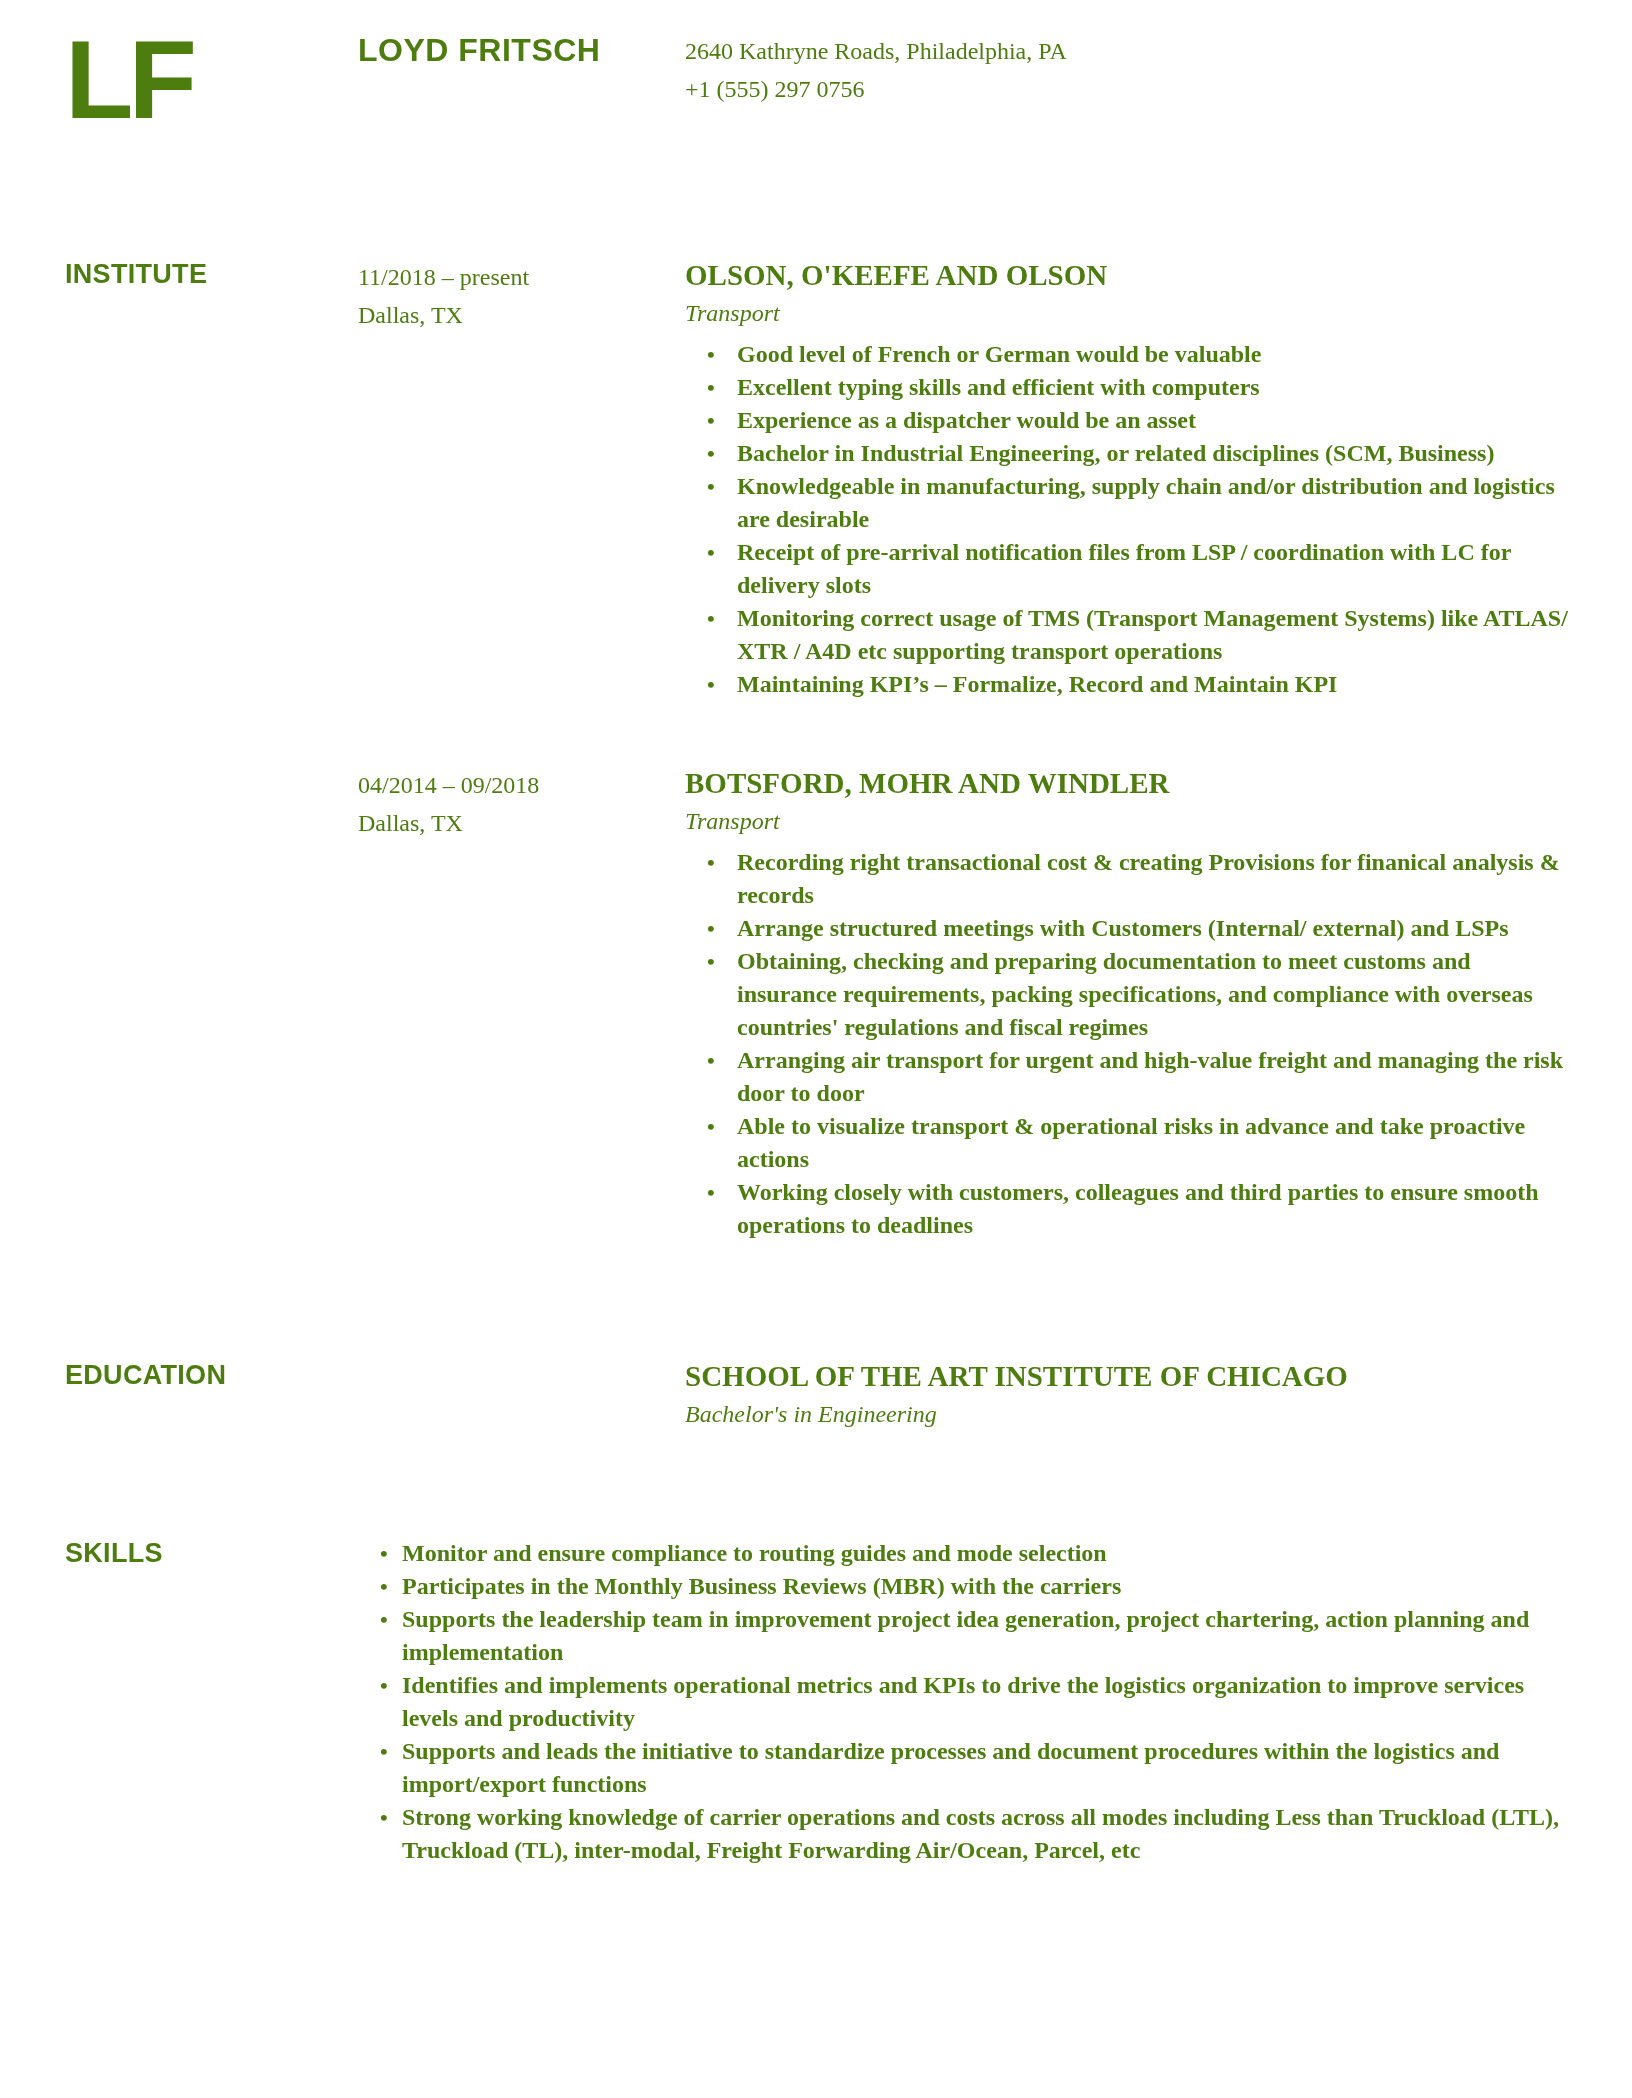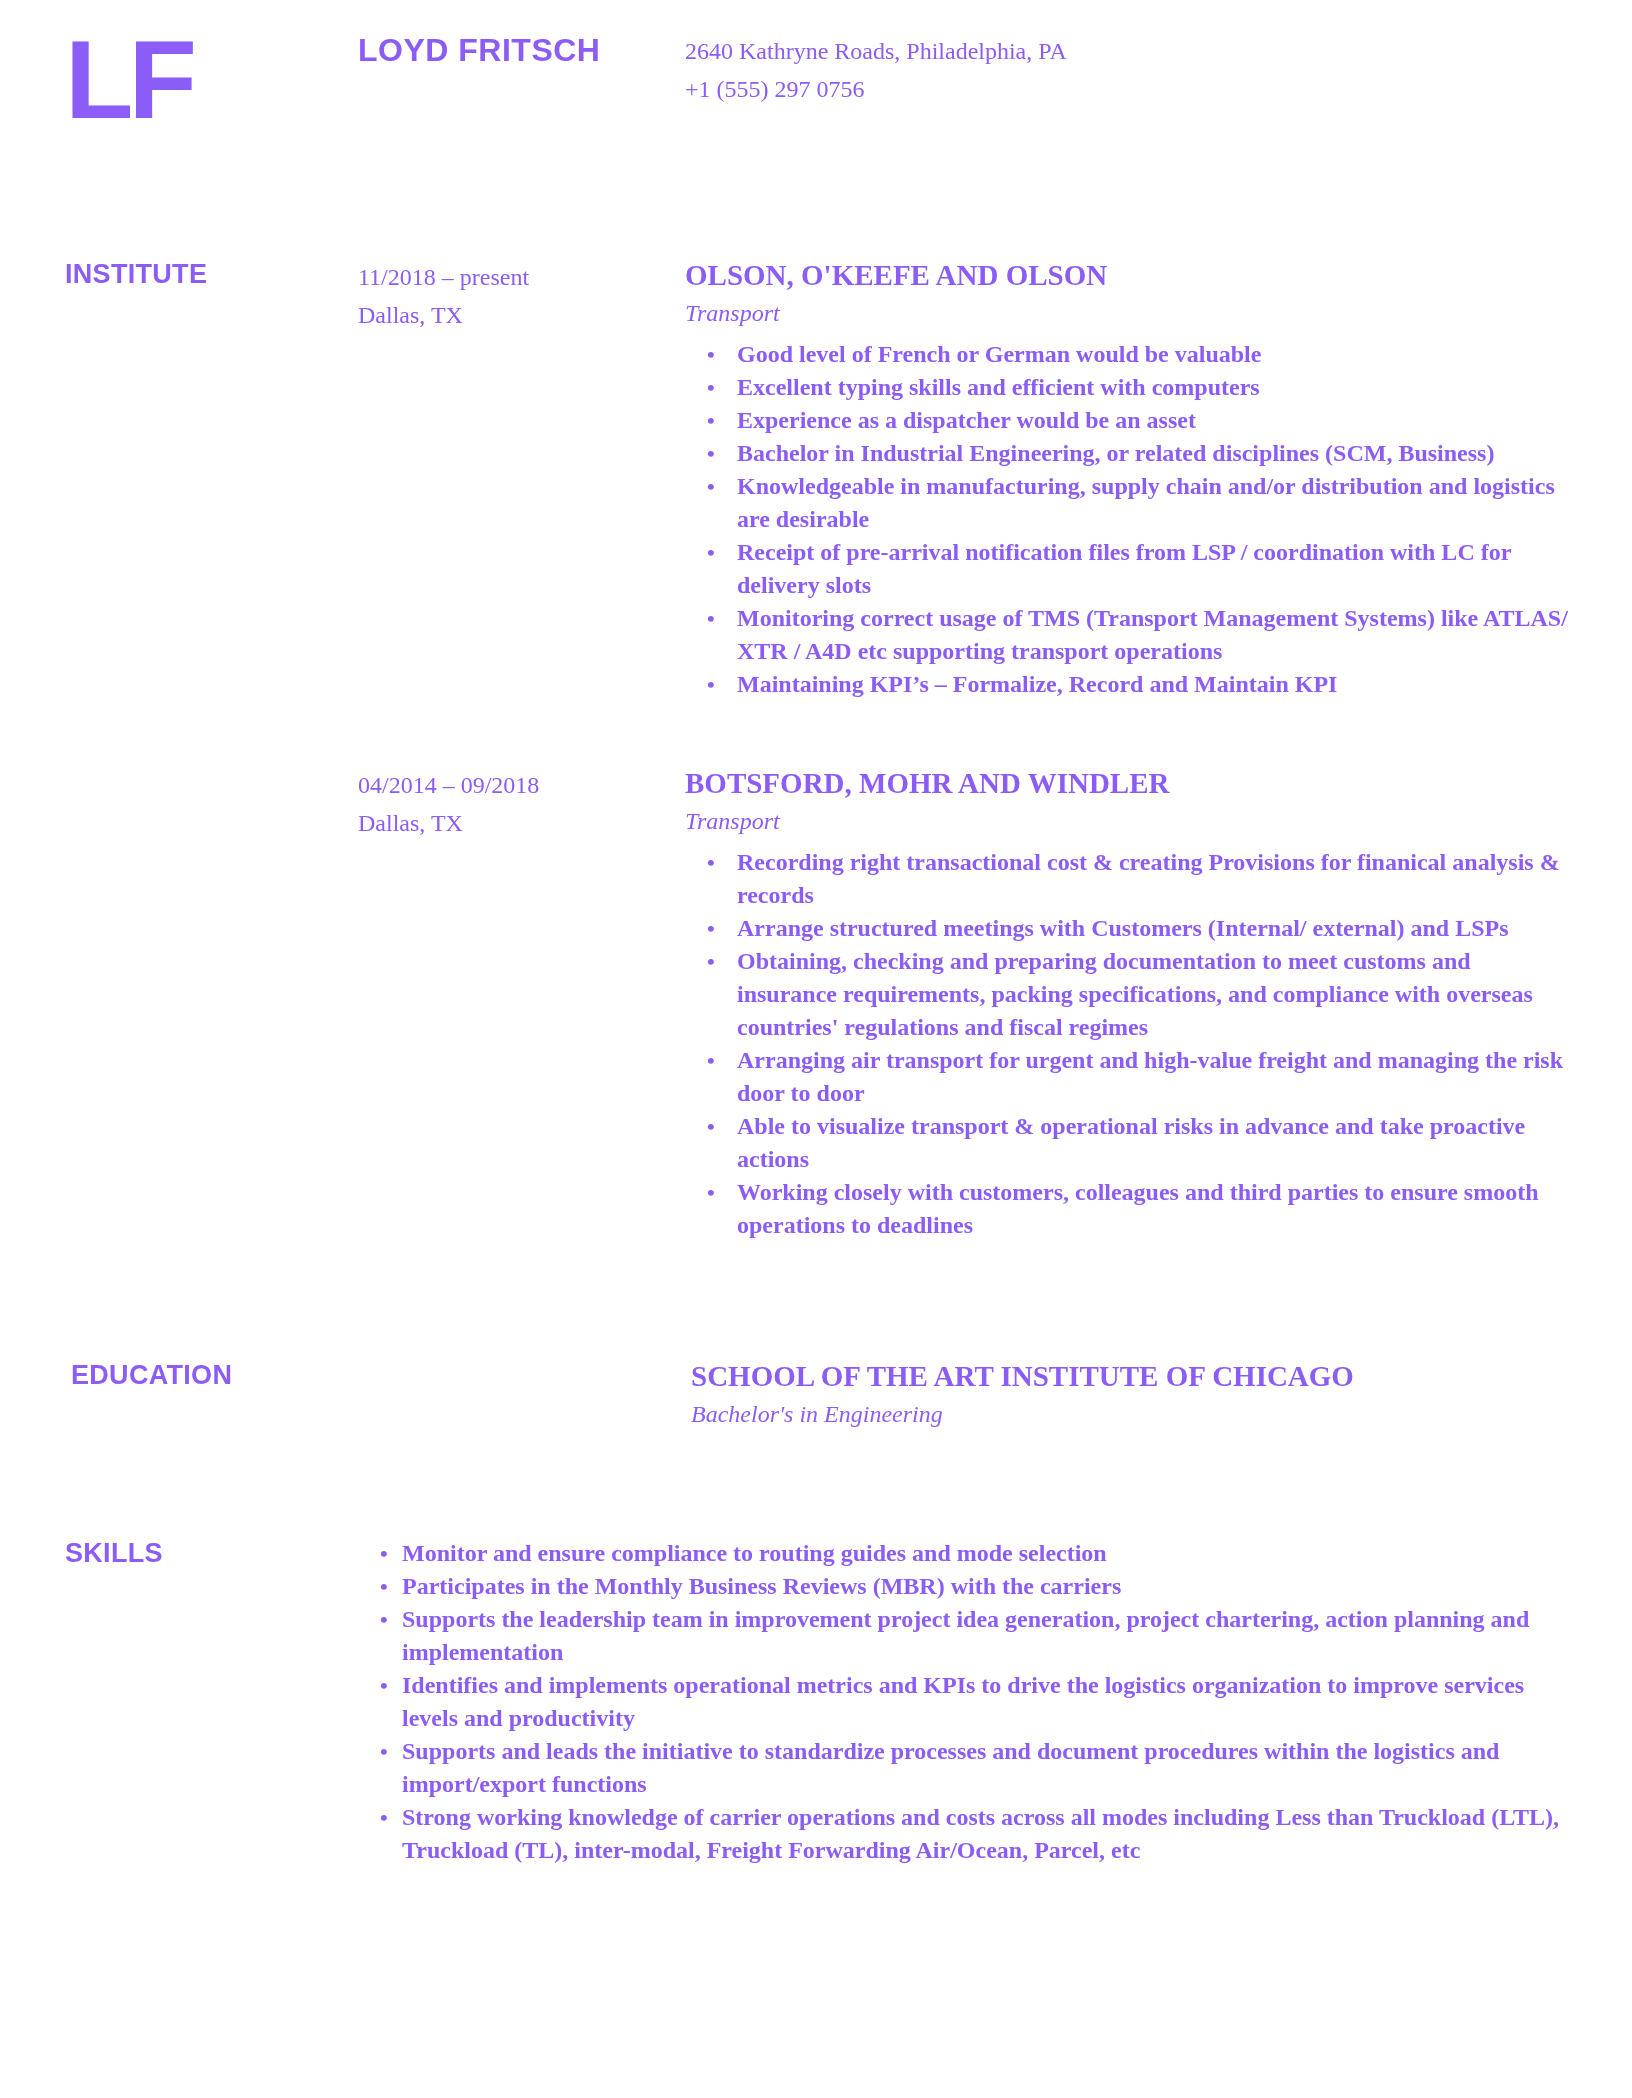--- a/index.html
+++ b/index.html
@@ -2,21 +2,21 @@
 <html><head>
 <meta charset="utf-8">
 <style>
   html, body { margin: 0; padding: 0; background: #ffffff; }
   .page {
     position: relative;
     width: 1632px;
     height: 2098px;
     box-sizing: border-box;
     background: #ffffff;
-    color: #8b5cf6;
+    color: #4d7c0f;
     padding: 30px 62px 0 65px;
     font-family: "Liberation Serif", "DejaVu Serif", serif;
     font-size: 24px;
     overflow: hidden;
   }
   
   .header {
     display: grid;
     grid-template-columns: 293px 327px 1fr;
     height: 106px;
@@ -48,21 +48,21 @@
     align-items: start;
   }
   .section-label {
     font-family: "Liberation Sans", "DejaVu Sans", sans-serif;
     font-weight: 700;
     font-size: 27px;
     line-height: 32px;
     letter-spacing: 0.3px;
   }
   .section-experience { margin-top: 122px; }
-  .section-education  { margin-top: 117px; margin-left: 6px; }
+  .section-education  { margin-top: 117px; }
   .section-skills     { margin-top: 106px; }
 
   
   .entry {
     display: grid;
     grid-template-columns: 327px 1fr;
     align-items: start;
   }
   .entry + .entry { margin-top: 65px; }
   .entry-meta { line-height: 38px; }

